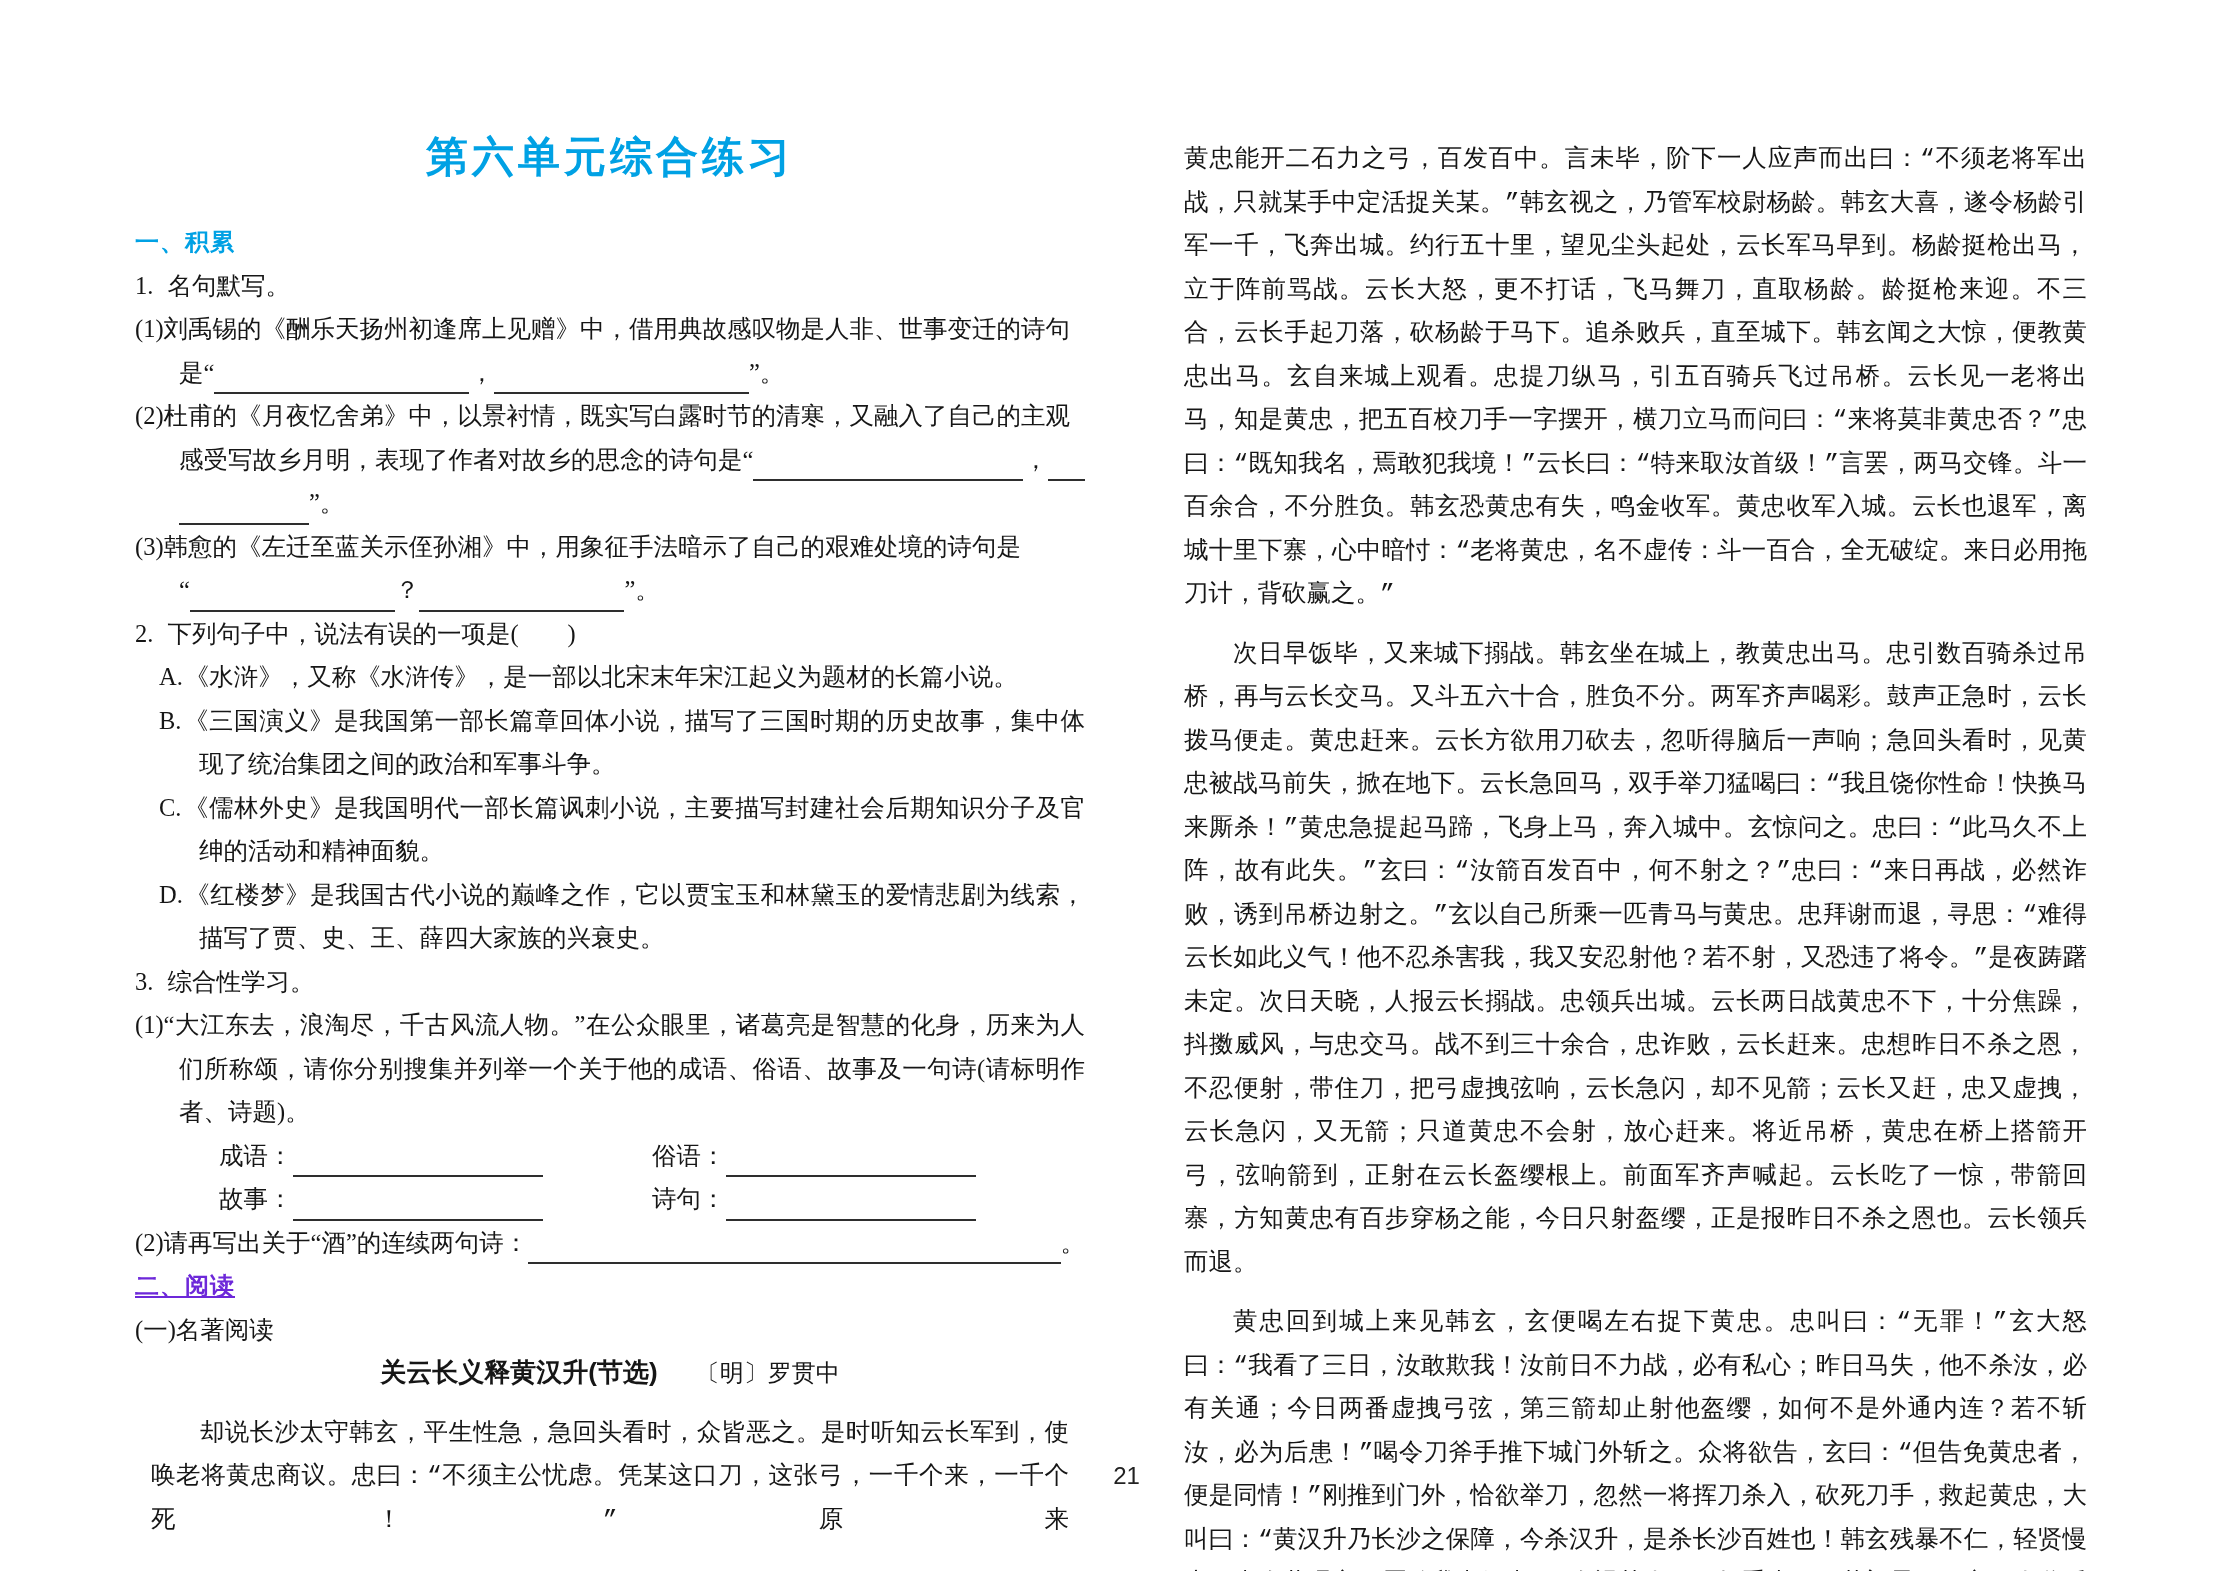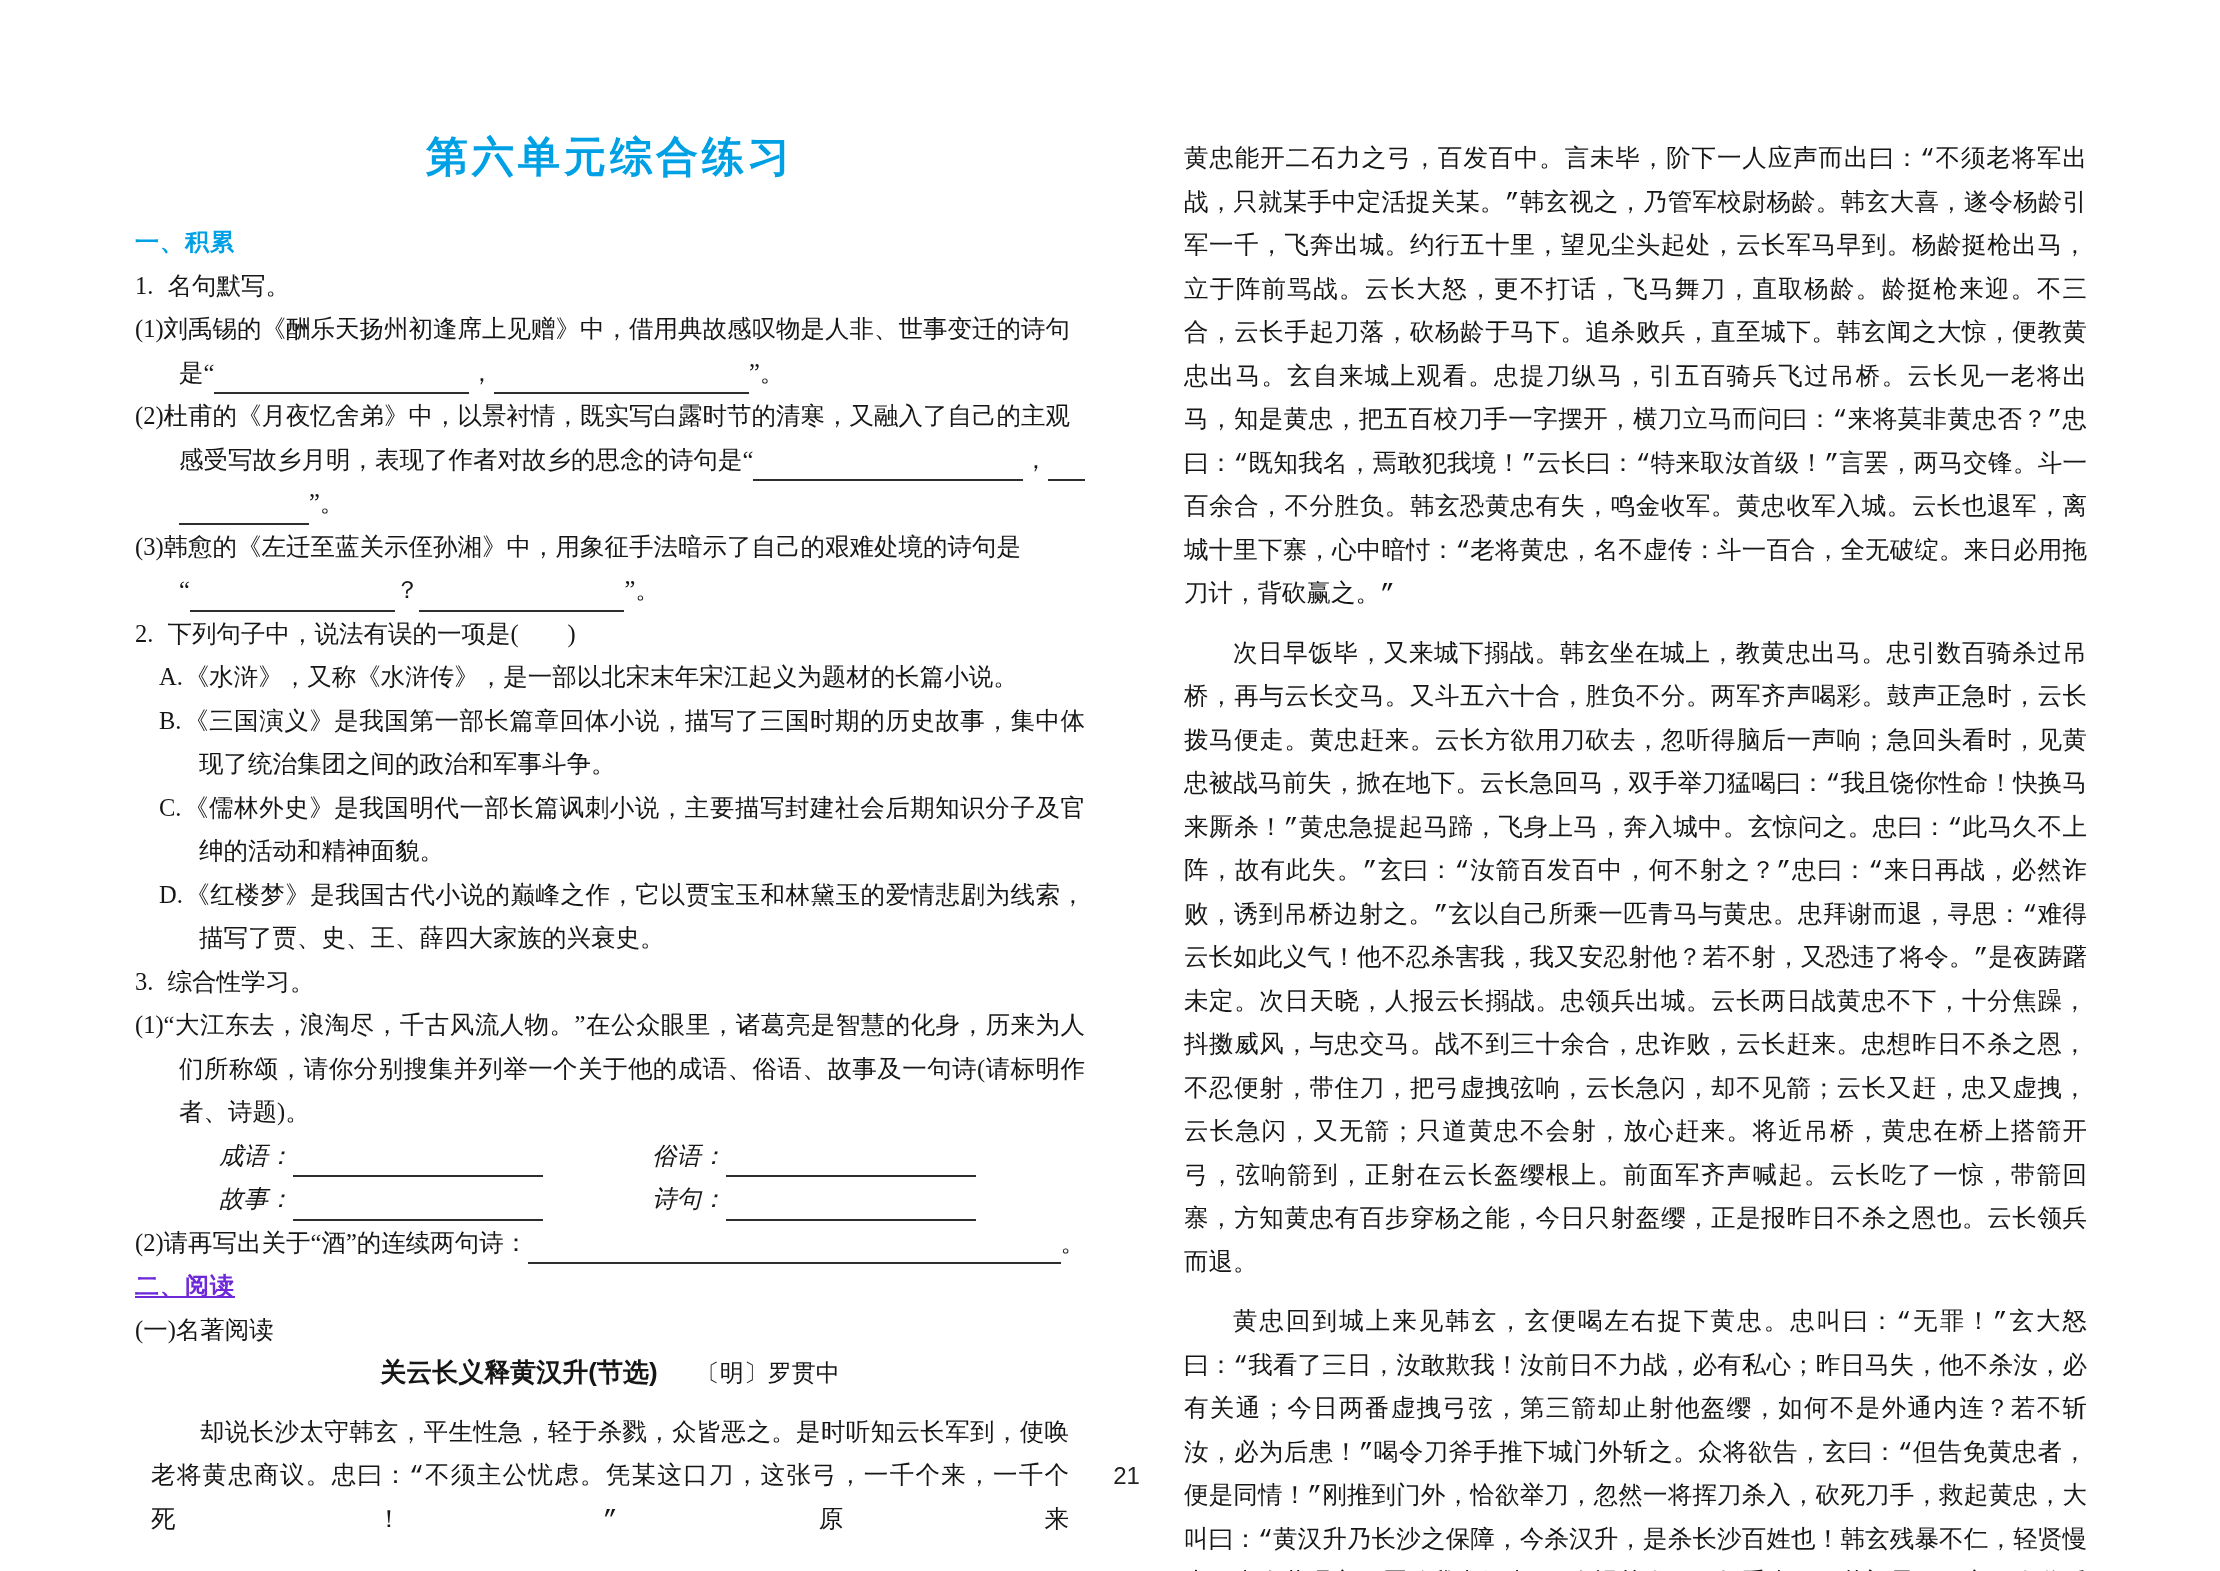--- a/index.html
+++ b/index.html
@@ -30,21 +30,21 @@
   .hang{padding-left:44px;text-indent:-44px;text-align:justify;}
   .hang .bl-line,.hang .plain-cont{text-indent:0;}
   .opt{margin-left:24px;padding-left:40px;text-indent:-40px;text-align:justify;}
   .opt .opt-label{margin-right:2px;}
   
   .bl-line{display:flex;align-items:flex-end;}
   .bl-line span{white-space:nowrap;}
   .blank{display:inline-block;height:31px;border-bottom:2px solid #2e2e2e;vertical-align:bottom;}
   .b255{width:255px;} .b270{width:270px;} .b205{width:205px;} .b130{width:130px;} .b250{width:250px;}
   .grow{flex:1 1 auto;}
-  .fill-row{display:flex;padding-left:84px;font-style:italic;}
+  .fill-row{display:flex;padding-left:84px;}
   .fill-cell{display:flex;align-items:flex-end;width:444px;}
   .fill-cell .fill-label{white-space:nowrap;}
   
   .rd-title{text-align:center;}
   .rd-title-main{font-family:"Liberation Sans","DejaVu Sans",sans-serif;font-weight:bold;font-size:26px;}
   .rd-author{font-size:24px;margin-left:38px;}
   .para{margin:16px;text-align:justify;font-family:Liberation Mono, monospace;}
   .ind2{text-indent:2em;}
   .jlast{text-align-last:justify;}
   
@@ -149,21 +149,21 @@
         <span>。</span>
     </div>
 
     <div class="sec-head" style="color:#6d28d9;text-decoration:underline;">二、阅读</div>
     <div>(一)名著阅读</div>
 
     <div class="rd-title">
       <span class="rd-title-main">关云长义释黄汉升(节选)</span><span class="rd-author">〔明〕罗贯中</span>
     </div>
 
-    <p class="para ind2 jlast">却说长沙太守韩玄，平生性急，轻于杀戮，众皆恶之。是时听知云长军到，使唤老将黄忠商议。忠曰：“不须主公忧虑。凭某这口刀，这张弓，一千个来，一千个死！”原来</p>
+    <p class="para ind2 jlast">却说长沙太守韩玄，平生性急，急回头看时，众皆恶之。是时听知云长军到，使唤老将黄忠商议。忠曰：“不须主公忧虑。凭某这口刀，这张弓，一千个来，一千个死！”原来</p>
   </div>
 
   <div class="col-right">
     <p class="para">黄忠能开二石力之弓，百发百中。言未毕，阶下一人应声而出曰：“不须老将军出战，只就某手中定活捉关某。”韩玄视之，乃管军校尉杨龄。韩玄大喜，遂令杨龄引军一千，飞奔出城。约行五十里，望见尘头起处，云长军马早到。杨龄挺枪出马，立于阵前骂战。云长大怒，更不打话，飞马舞刀，直取杨龄。龄挺枪来迎。不三合，云长手起刀落，砍杨龄于马下。追杀败兵，直至城下。韩玄闻之大惊，便教黄忠出马。玄自来城上观看。忠提刀纵马，引五百骑兵飞过吊桥。云长见一老将出马，知是黄忠，把五百校刀手一字摆开，横刀立马而问曰：“来将莫非黄忠否？”忠曰：“既知我名，焉敢犯我境！”云长曰：“特来取汝首级！”言罢，两马交锋。斗一百余合，不分胜负。韩玄恐黄忠有失，鸣金收军。黄忠收军入城。云长也退军，离城十里下寨，心中暗忖：“老将黄忠，名不虚传：斗一百合，全无破绽。来日必用拖刀计，背砍赢之。”</p>
     <p class="para ind2">次日早饭毕，又来城下搦战。韩玄坐在城上，教黄忠出马。忠引数百骑杀过吊桥，再与云长交马。又斗五六十合，胜负不分。两军齐声喝彩。鼓声正急时，云长拨马便走。黄忠赶来。云长方欲用刀砍去，忽听得脑后一声响；急回头看时，见黄忠被战马前失，掀在地下。云长急回马，双手举刀猛喝曰：“我且饶你性命！快换马来厮杀！”黄忠急提起马蹄，飞身上马，奔入城中。玄惊问之。忠曰：“此马久不上阵，故有此失。”玄曰：“汝箭百发百中，何不射之？”忠曰：“来日再战，必然诈败，诱到吊桥边射之。”玄以自己所乘一匹青马与黄忠。忠拜谢而退，寻思：“难得云长如此义气！他不忍杀害我，我又安忍射他？若不射，又恐违了将令。”是夜踌躇未定。次日天晓，人报云长搦战。忠领兵出城。云长两日战黄忠不下，十分焦躁，抖擞威风，与忠交马。战不到三十余合，忠诈败，云长赶来。忠想昨日不杀之恩，不忍便射，带住刀，把弓虚拽弦响，云长急闪，却不见箭；云长又赶，忠又虚拽，云长急闪，又无箭；只道黄忠不会射，放心赶来。将近吊桥，黄忠在桥上搭箭开弓，弦响箭到，正射在云长盔缨根上。前面军齐声喊起。云长吃了一惊，带箭回寨，方知黄忠有百步穿杨之能，今日只射盔缨，正是报昨日不杀之恩也。云长领兵而退。</p>
     <p class="para ind2 jlast">黄忠回到城上来见韩玄，玄便喝左右捉下黄忠。忠叫曰：“无罪！”玄大怒曰：“我看了三日，汝敢欺我！汝前日不力战，必有私心；昨日马失，他不杀汝，必有关通；今日两番虚拽弓弦，第三箭却止射他盔缨，如何不是外通内连？若不斩汝，必为后患！”喝令刀斧手推下城门外斩之。众将欲告，玄曰：“但告免黄忠者，便是同情！”刚推到门外，恰欲举刀，忽然一将挥刀杀入，砍死刀手，救起黄忠，大叫曰：“黄汉升乃长沙之保障，今杀汉升，是杀长沙百姓也！韩玄残暴不仁，轻贤慢士，当众共殛之！愿随我者便来！”众视其人，面如重枣，目若朗星，乃义阳人魏延也。自襄阳赶刘玄德不着，来投韩玄；玄怪其傲</p>
   </div>
 
   <div class="page-num">21</div>
 

